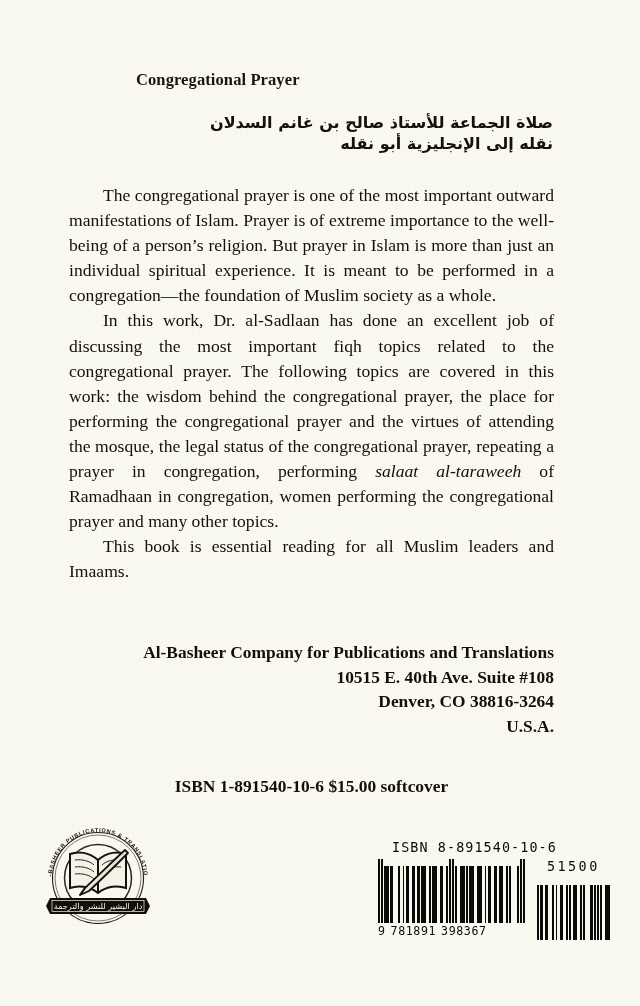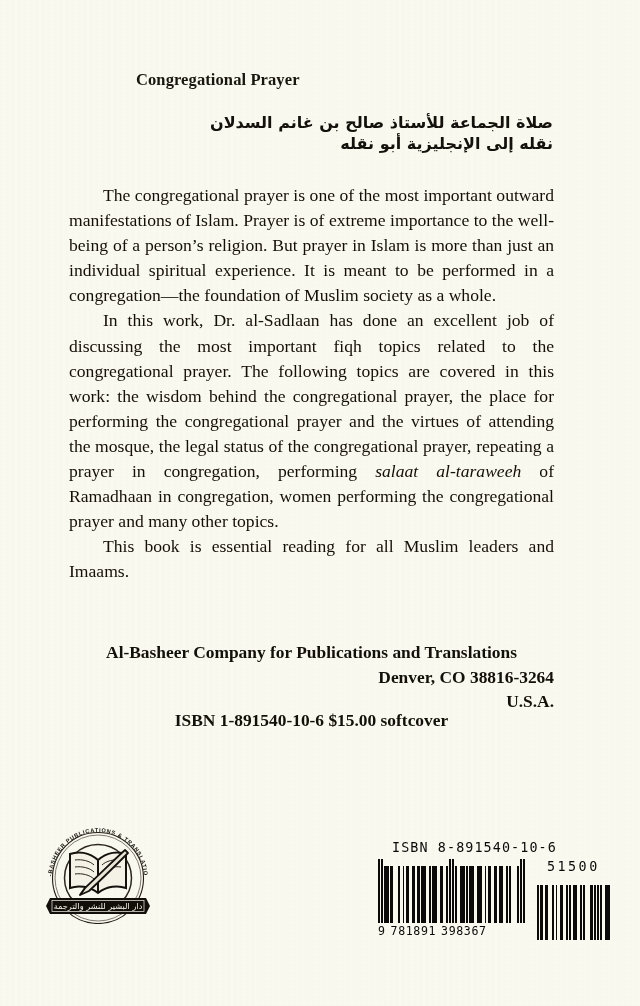--- a/index.html
+++ b/index.html
@@ -84,29 +84,29 @@
     left: 69px;
     top: 640px;
     width: 485px;
     font-size: 17.4px;
     font-weight: bold;
     line-height: 24.6px;
     text-align: right;
     color: #130f09;
   }
   .publisher-block .pub-name {
-    text-align: center;
+    text-align: right;
     white-space: nowrap;
   }
 
   
   .isbn-price {
     position: absolute;
     left: 69px;
-    top: 710px;
+    top: 776px;
     width: 485px;
     text-align: center;
     font-size: 17.4px;
     font-weight: bold;
     color: #130f09;
   }
 
   
   .logo-wrap {
     position: absolute;
@@ -177,20 +177,21 @@
   </div>
 
   <div class="body-copy">
     <p>The congregational prayer is one of the most important outward manifestations of Islam. Prayer is of extreme importance to the well-being of a person’s religion. But  prayer in Islam is more than just an individual spiritual experience.  It  is  meant  to  be  performed  in  a congregation—the  foundation  of  Muslim  society as a whole.</p>
     <p><span>In this work, Dr.  al-Sadlaan has done an excellent job  of  discussing  the most important fiqh topics related to the congregational prayer. The following topics are covered in  this work: the wisdom behind the congregational prayer, the  place  for performing the congregational prayer and the virtues  of  attending  the  mosque,  the  legal  status  of  the congregational  prayer,  repeating  a prayer in congregation, performing </span><em>salaat  al-taraweeh</em><span>  of  Ramadhaan  in congregation,  women performing the congregational prayer and many other topics.</span></p>
     <p>This book is essential reading for all Muslim leaders and Imaams.</p>
   </div>
 
   <div class="publisher-block">
     <div class="pub-name">Al-Basheer Company for Publications and Translations</div>
+    <div>10515 E. 40th Ave. Suite #108</div>
     <div>Denver, CO   38816-3264</div>
     <div>U.S.A.</div>
   </div>
 
   <div class="isbn-price">ISBN 1-891540-10-6 $15.00 softcover</div>
 
   <div class="logo-wrap">
     <svg width="124" height="108" viewBox="0 0 124 108">
       <defs>
         <path id="arcTop" d="M 16,62 A 46,46 0 0 1 108,62"></path>

